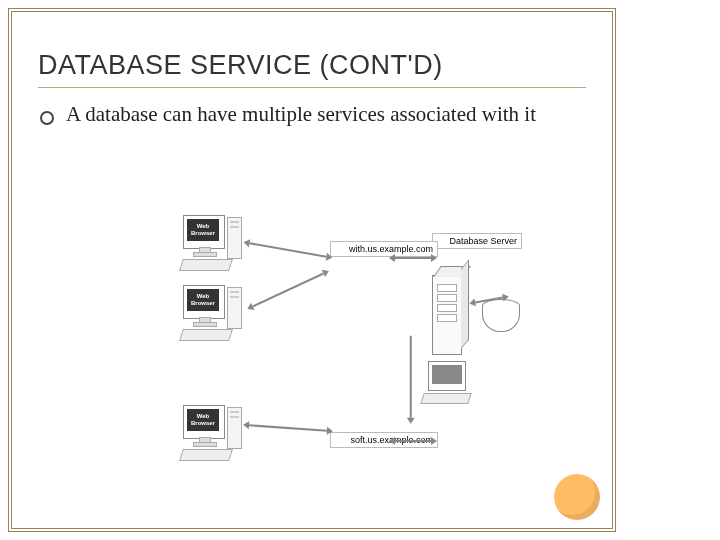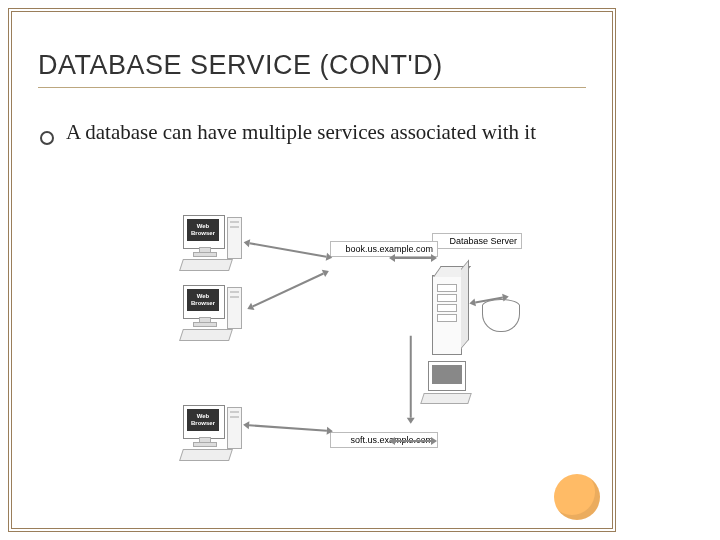--- a/index.html
+++ b/index.html
@@ -1,21 +1,21 @@
 <!DOCTYPE html>
 <html><head>
 <meta charset="utf-8">
 <style>
 body{margin:0;font-family:"Times New Roman",serif;background:#fff}
 .slide{width:624px;height:540px;position:relative;box-sizing:border-box}
 .frame{position:absolute;top:8px;left:8px;right:8px;bottom:8px;border:1px solid #9a7e5a}
 .inner{position:absolute;top:11px;left:11px;right:11px;bottom:11px;border:1px solid #9a7e5a}
 .content{position:absolute;top:22px;left:22px;right:22px;bottom:22px;padding:28px 16px 16px 16px}
 h1{font-family:Arial,Helvetica,sans-serif;font-weight:400;font-size:27px;color:#333;letter-spacing:0.5px;margin:0;border-bottom:1px solid #bca77f;padding-bottom:6px}
-.bullet-row{display:flex;align-items:flex-end;margin-top:32px}
+.bullet-row{display:flex;align-items:center;margin-top:14px}
 .bullet-icon{width:10px;height:10px;border:2px solid #444;border-radius:50%;margin:7px 12px 0 2px;flex-shrink:0}
 .bullet-text{font-size:21px;color:#222}
 .diagram{position:absolute;top:185px;left:155px;width:400px;height:275px}
 .box-label{position:absolute;border:1px solid #bbb;background:#fff;font-family:Arial,sans-serif;font-size:9px;text-align:right;padding:2px 4px}
 .db-server-label{top:26px;left:255px;width:80px}
 .book-label{top:34px;left:153px;width:98px}
 .soft-label{top:225px;left:153px;width:98px}
 .pc{position:absolute;width:62px;height:62px}
 .monitor{position:absolute;top:0;left:2px;width:40px;height:32px;border:1px solid #888;background:#fff}
 .screen{position:absolute;top:3px;left:3px;width:32px;height:22px;background:#333;display:flex;flex-direction:column;align-items:center;justify-content:center}
@@ -97,21 +97,21 @@
               <span>Browser</span>
             </div>
           </div>
         <div class="mstand"></div>
           <div class="mbase"></div>
           <div class="kb"></div>
           <div class="tower"></div>
       </div>
 
       <div class="box-label db-server-label">Database Server</div>
-      <div class="box-label book-label">book.us.example.com</div>
+      <div class="box-label book-label">with.us.example.com</div>
       <div class="box-label soft-label">soft.us.example.com</div>
 
       <div class="server">
         <div class="sbox">
           <div class="slot" style="top:8px"></div>
             <div class="slot" style="top:18px"></div>
           <div class="slot" style="top:28px"></div>
             <div class="slot" style="top:38px"></div>
         </div>
         <div class="smon"></div>

